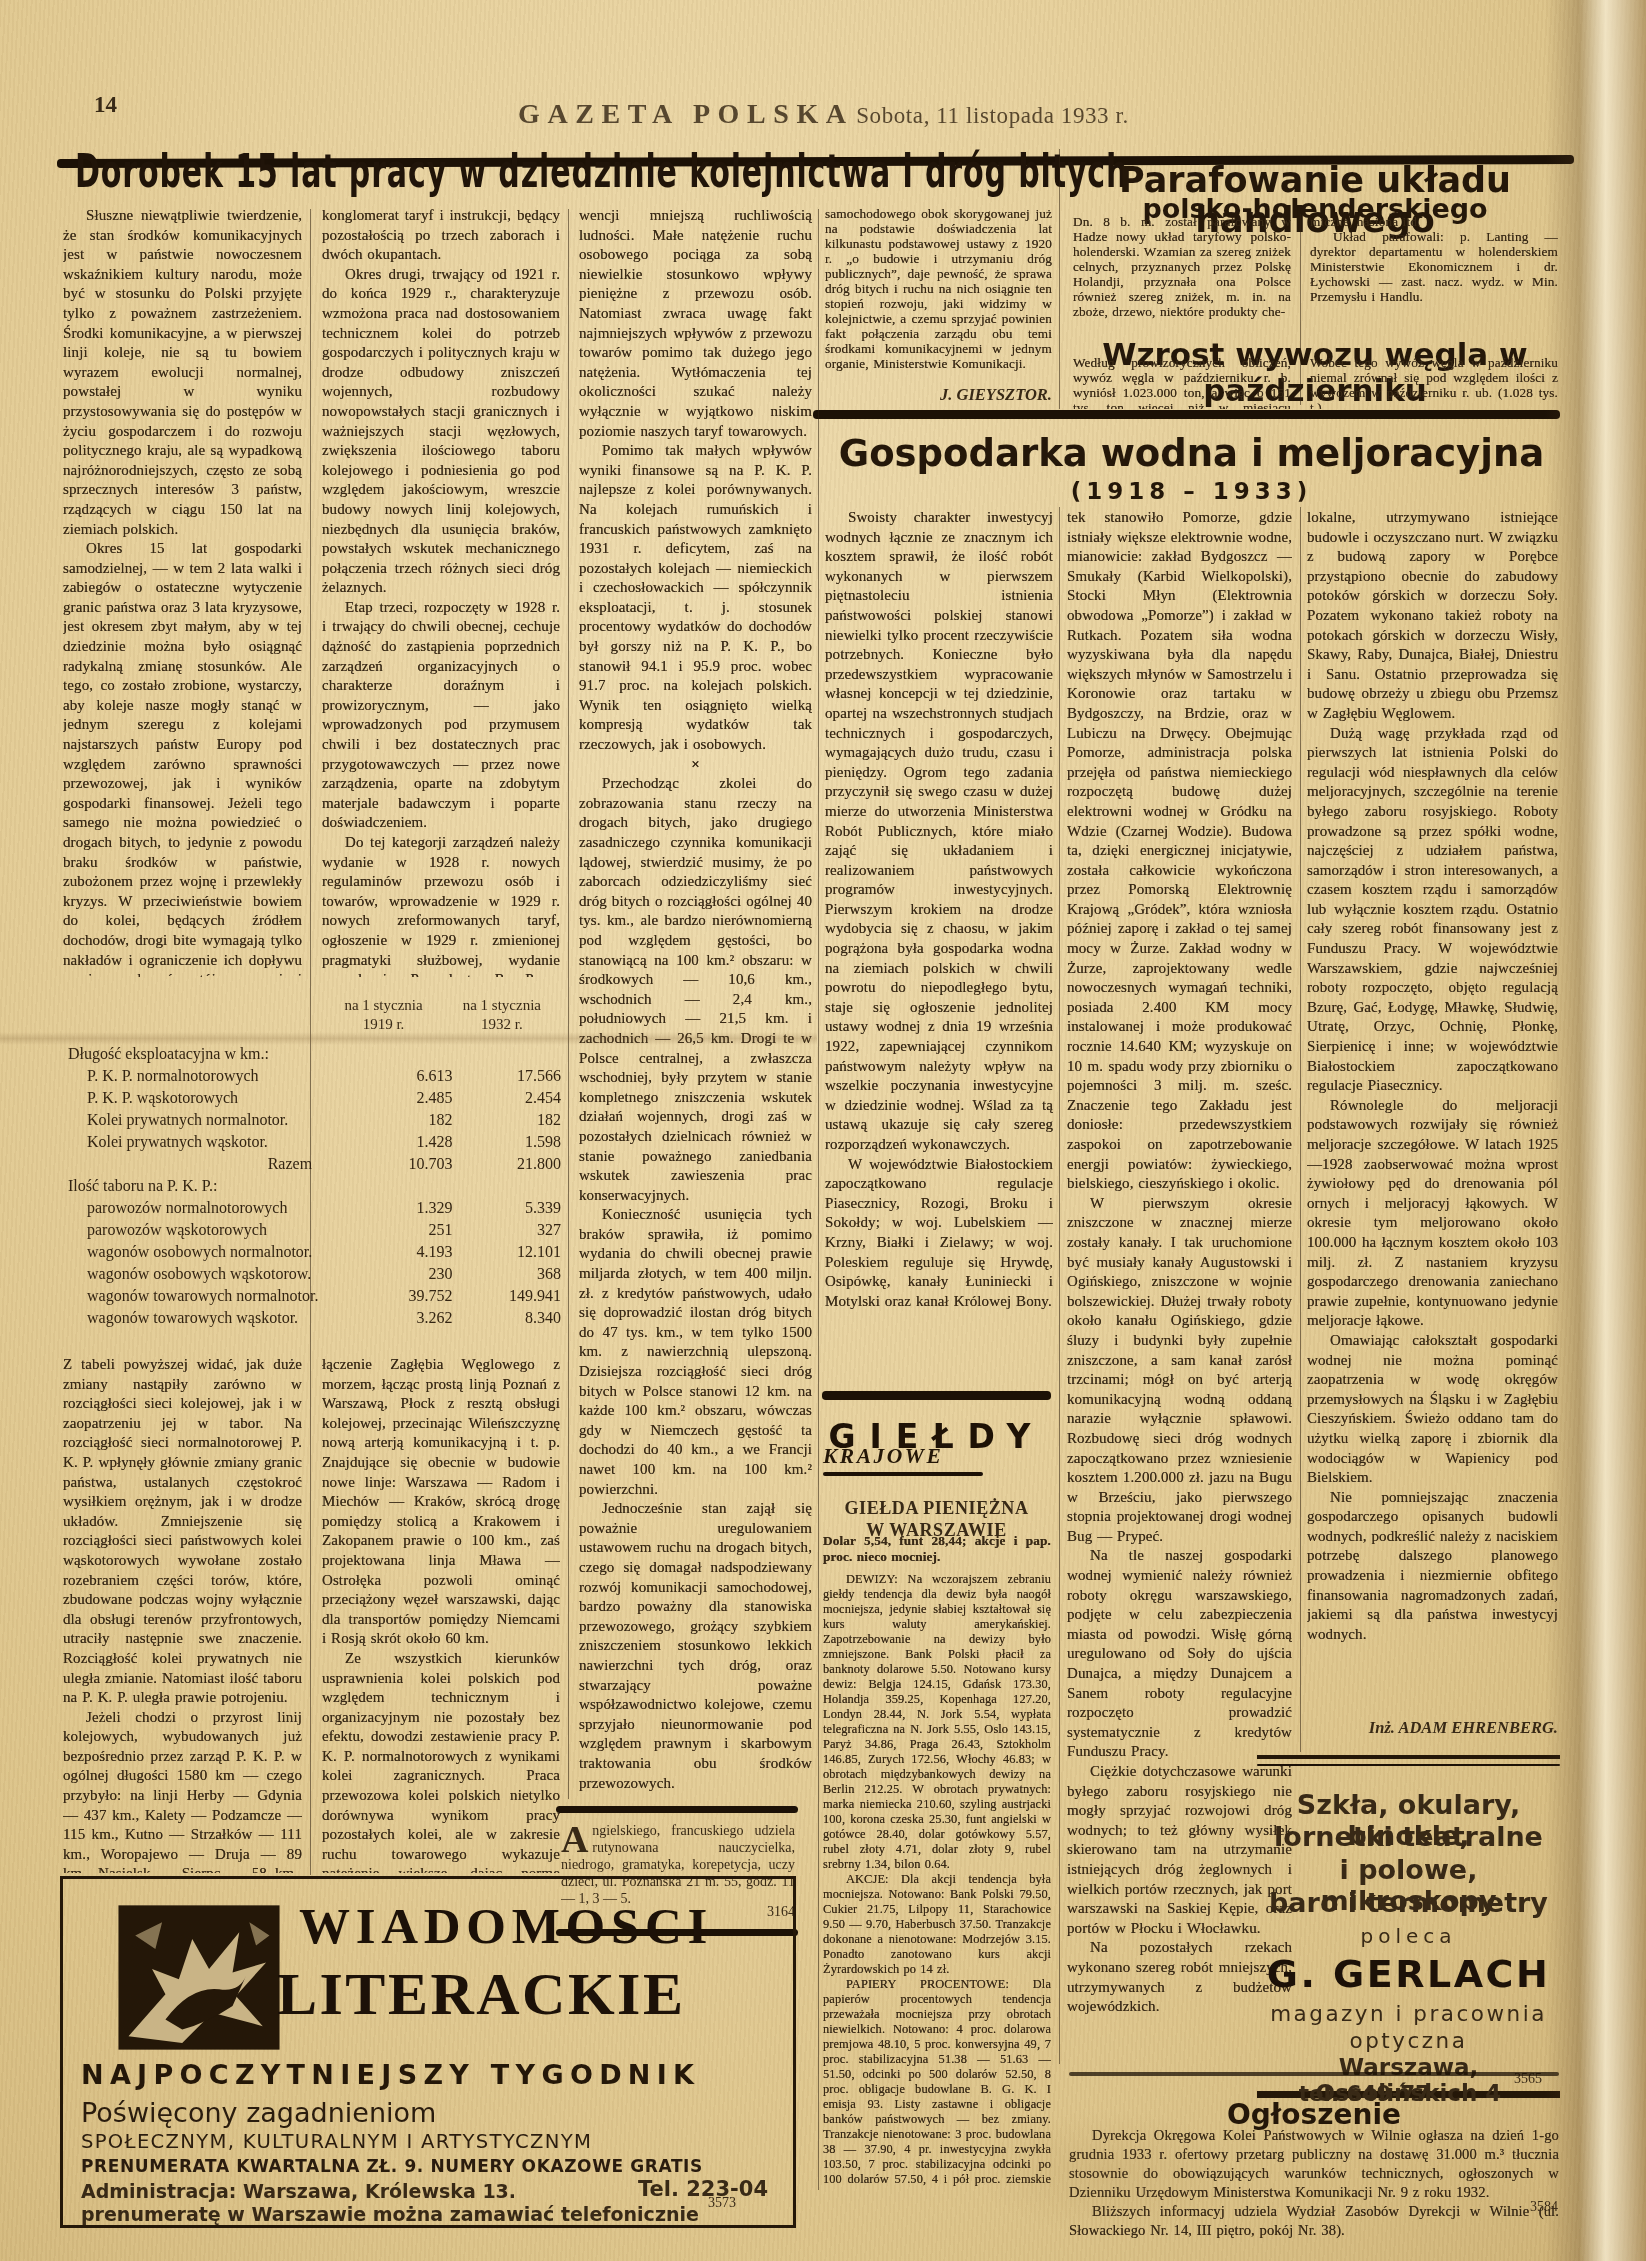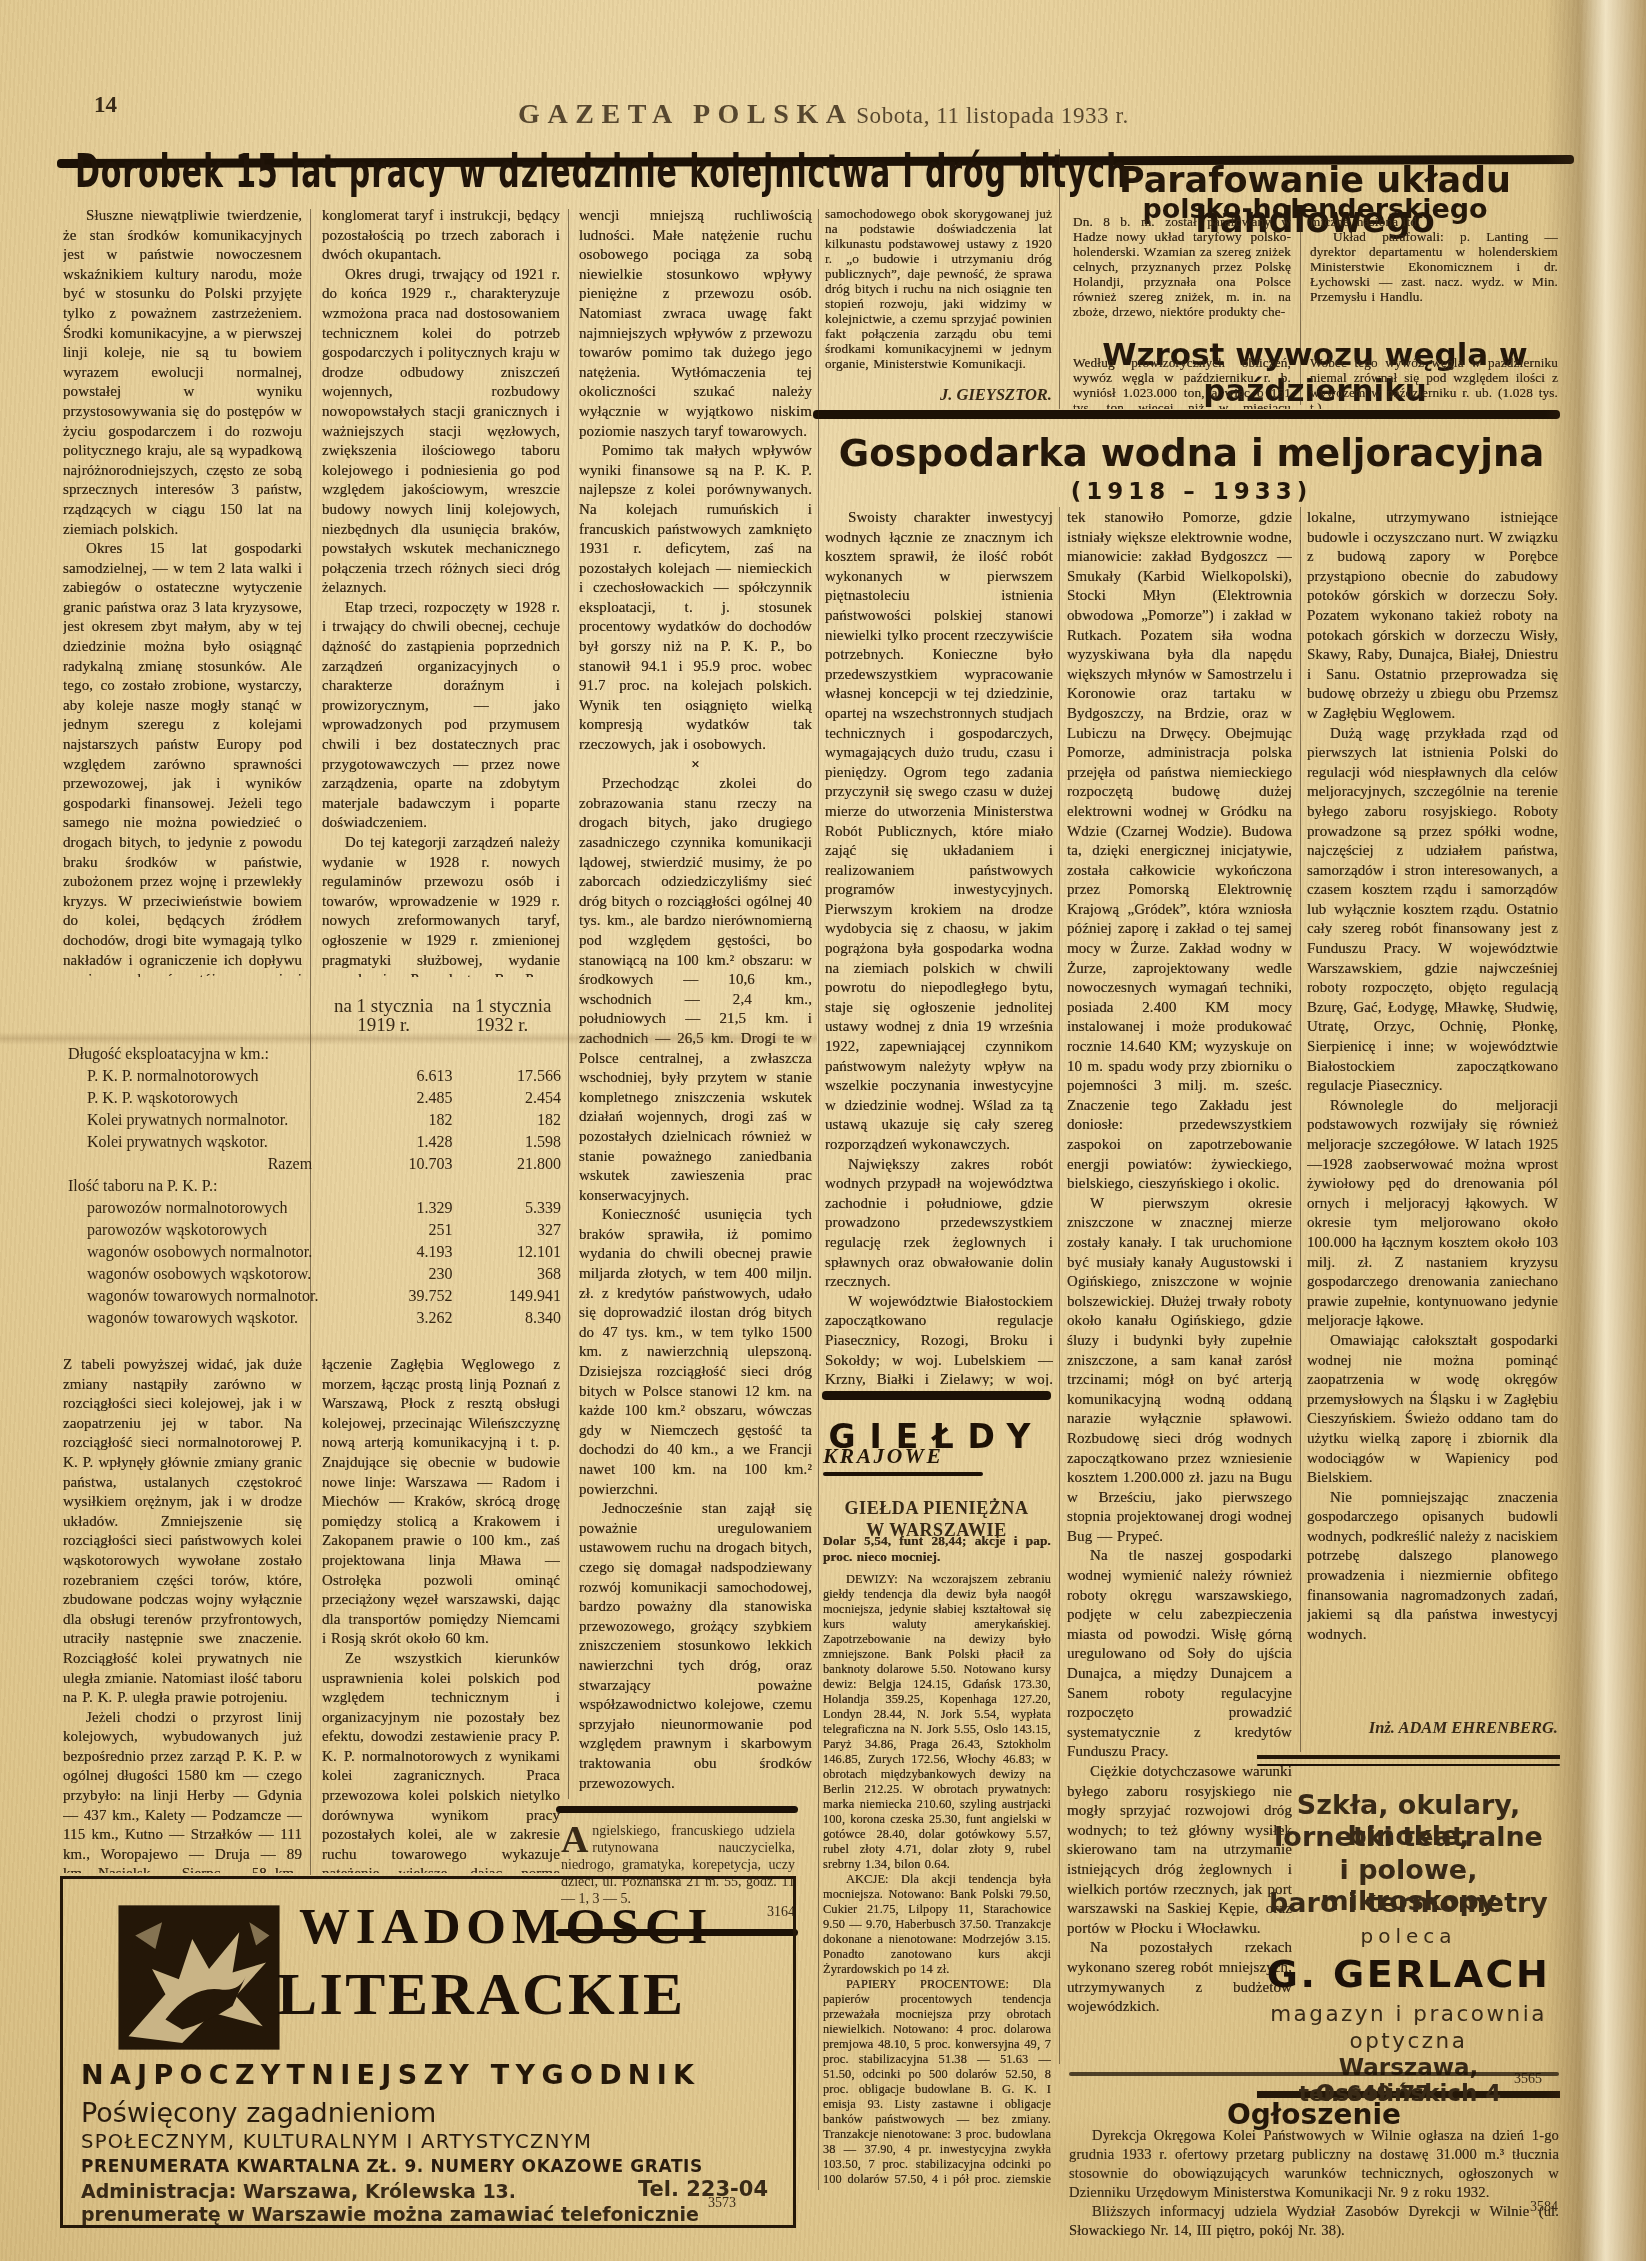--- a/index.html
+++ b/index.html
@@ -38,21 +38,21 @@
   .headline{font-family:"DejaVu Sans","Liberation Sans",sans-serif;font-weight:bold;color:#201409;
     white-space:nowrap;transform-origin:left top;}
   .sec-head{font-family:"DejaVu Sans","Liberation Sans",sans-serif;font-weight:bold;color:#241709;}
 
   table.stats{border-collapse:collapse;width:100%;font-size:16px;line-height:22px;color:#33241275;color:#332412;}
   table.stats td{padding:0;}
   td.tl{width:56%;}
   td.tl.item{padding-left:19px;}
   td.tl.razem{text-align:right;padding-right:32px;}
   td.tn{width:22%;text-align:right;padding-right:15px;}
-  .thead{white-space:pre-line;text-align:center;font-size:19px;line-height:19px;}
+  .thead{white-space:pre-line;text-align:center;font-size:15px;line-height:19px;}
 
   .gieldy-title{font-family:"DejaVu Sans","Liberation Sans",sans-serif;font-weight:bold;
     font-size:33px;letter-spacing:14px;color:#1e1206;}
   .wl-box{position:absolute;border:3.8px solid #241708;}
   .gerlach-box{position:absolute;border-top:4.4px solid #241708;border-bottom:7.6px solid #241708;}
   .num-tag{font-size:14px;}
 </style>
 </head>
 <body>
 
@@ -197,21 +197,20 @@
   <div class="col frag" style="left:1310px;top:355px;width:248px;height:54px;font-size:13.3px;line-height:15px;">
       <p>Wobec tego wywóz węgla w październiku niemal zrównał się pod względem ilości z wywozem w październiku r. ub. (1.028 tys. t.).</p>
     </div>
 
   <div class="hrule" style="left:813px;top:410px;width:747px;height:9px;"></div>
   <div class="abs center sec-head" style="left:823px;top:419px;width:737px;font-size:37px;">Gospodarka wodna i meljoracyjna</div>
   <div class="abs center sec-head" style="left:823px;top:465px;width:737px;font-size:23px;letter-spacing:5px;">(1918 – 1933)</div>
 
   <div class="col" style="left:825px;top:508px;width:228px;height:878px;">
       <p>Swoisty charakter inwestycyj wodnych łącznie ze znacznym ich kosztem sprawił, że ilość robót wykonanych w pierwszem piętnastoleciu istnienia państwowości polskiej stanowi niewielki tylko procent rzeczywiście potrzebnych. Konieczne było przedewszystkiem wypracowanie własnej koncepcji w tej dziedzinie, opartej na wszechstronnych studjach technicznych i gospodarczych, wymagających dużo trudu, czasu i pieniędzy. Ogrom tego zadania przyczynił się swego czasu w dużej mierze do utworzenia Ministerstwa Robót Publicznych, które miało zająć się układaniem i realizowaniem państwowych programów inwestycyjnych. Pierwszym krokiem na drodze wydobycia się z chaosu, w jakim pogrążona była gospodarka wodna na ziemiach polskich w chwili powrotu do niepodległego bytu, staje się ogłoszenie jednolitej ustawy wodnej z dnia 19 września 1922, zapewniającej czynnikom państwowym należyty wpływ na wszelkie poczynania inwestycyjne w dziedzinie wodnej. Wślad za tą ustawą ukazuje się cały szereg rozporządzeń wykonawczych.</p>
-      <p>Największy zakres robót wodnych przypadł na województwa zachodnie i południowe, gdzie prowadzono przedewszystkiem regulację rzek żeglownych i spławnych oraz obwałowanie dolin rzecznych.</p>
       <p>W województwie Białostockiem zapoczątkowano regulacje Piasecznicy, Rozogi, Broku i Sokołdy; w woj. Lubelskiem — Krzny, Białki i Zielawy; w woj. Poleskiem reguluje się Hrywdę, Osipówkę, kanały Łuniniecki i Motylski oraz kanał Królowej Bony.</p>
     </div>
   <div class="col frag" style="left:1067px;top:508px;width:225px;height:1552px;">
       <p>tek stanowiło Pomorze, gdzie istniały większe elektrownie wodne, mianowicie: zakład Bydgoszcz — Smukały (Karbid Wielkopolski), Stocki Młyn (Elektrownia obwodowa „Pomorze”) i zakład w Rutkach. Pozatem siła wodna wyzyskiwana była dla napędu większych młynów w Samostrzelu i Koronowie oraz tartaku w Bydgoszczy, na Brdzie, oraz w Lubiczu na Drwęcy. Obejmując Pomorze, administracja polska przejęła od państwa niemieckiego rozpoczętą budowę dużej elektrowni wodnej w Gródku na Wdzie (Czarnej Wodzie). Budowa ta, dzięki energicznej inicjatywie, została całkowicie wykończona przez Pomorską Elektrownię Krajową „Gródek”, która wzniosła później zaporę i zakład o tej samej mocy w Żurze. Zakład wodny w Żurze, zaprojektowany wedle nowoczesnych wymagań techniki, posiada 2.400 KM mocy instalowanej i może produkować rocznie 14.640 KM; wyzyskuje on 10 m. spadu wody przy zbiorniku o pojemności 3 milj. m. sześc. Znaczenie tego Zakładu jest doniosłe: przedewszystkiem zaspokoi on zapotrzebowanie energji powiatów: żywieckiego, bielskiego, cieszyńskiego i okolic.</p>
       <p>W pierwszym okresie zniszczone w znacznej mierze zostały kanały. I tak uruchomione być musiały kanały Augustowski i Ogińskiego, zniszczone w wojnie bolszewickiej. Dłużej trwały roboty około kanału Ogińskiego, gdzie śluzy i budynki były zupełnie zniszczone, a sam kanał zarósł trzcinami; mógł on być arterją komunikacyjną wodną oddaną narazie wyłącznie spławowi. Rozbudowę sieci dróg wodnych zapoczątkowano przez wzniesienie kosztem 1.200.000 zł. jazu na Bugu w Brześciu, jako pierwszego stopnia projektowanej drogi wodnej Bug — Prypeć.</p>
       <p>Na tle naszej gospodarki wodnej wymienić należy również roboty okręgu warszawskiego, podjęte w celu zabezpieczenia miasta od powodzi. Wisłę górną uregulowano od Soły do ujścia Dunajca, a między Dunajcem a Sanem roboty regulacyjne rozpoczęto prowadzić systematycznie z kredytów Funduszu Pracy.</p>
       <p>Ciężkie dotychczasowe warunki byłego zaboru rosyjskiego nie mogły sprzyjać rozwojowi dróg wodnych; to też główny wysiłek skierowano tam na utrzymanie istniejących dróg żeglownych i wielkich portów rzecznych, jak port warszawski na Saskiej Kępie, oraz portów w Płocku i Włocławku.</p>
       <p>Na pozostałych rzekach wykonano szereg robót mniejszych, utrzymywanych z budżetów wojewódzkich.</p>
     </div>
   <div class="col frag" style="left:1307px;top:508px;width:251px;height:1203px;">

